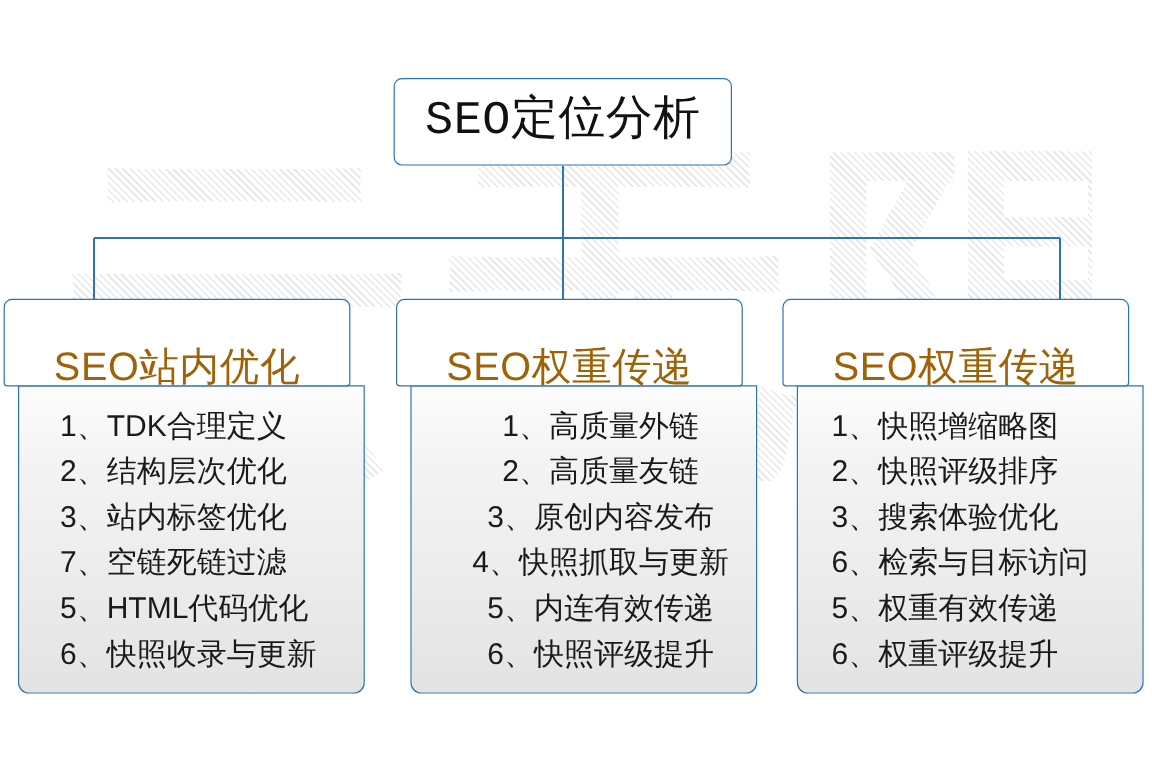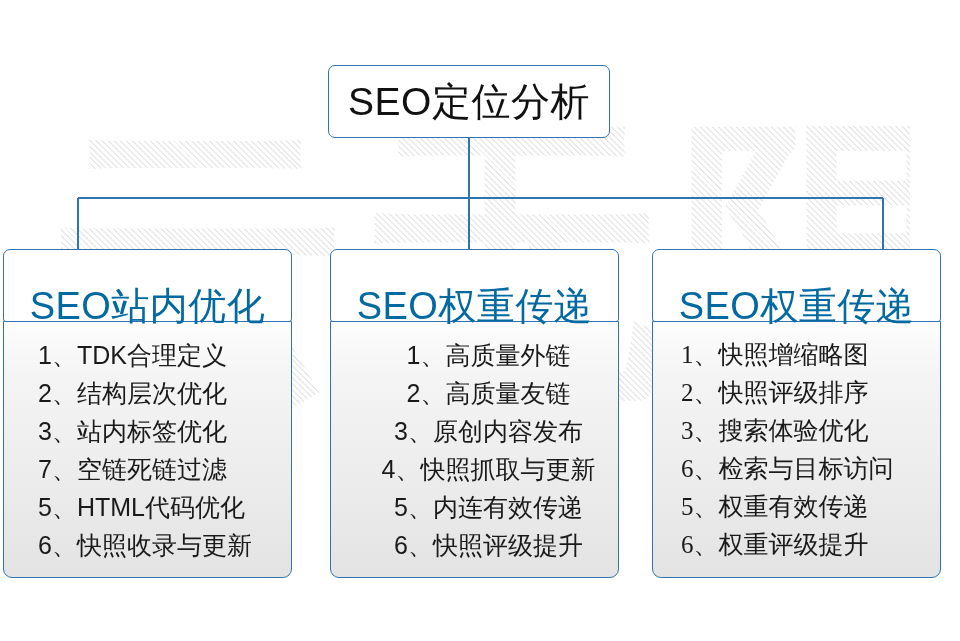--- a/index.html
+++ b/index.html
@@ -61,20 +61,21 @@
     width: 960px; height: 641px;
     z-index: 1;
     pointer-events: none;
   }
 
   
   .node {
     position: absolute;
     z-index: 2;
     box-sizing: border-box;
+    font-family: Liberation Mono, monospace;
   }
 
   .root-box {
     left: 328px;
     top: 65px;
     width: 282px;
     height: 73px;
     border: 1.4px solid #2e74b5;
     border-radius: 7px;
     background: #ffffff;
@@ -107,53 +108,54 @@
     border: 1.4px solid #2e74b5;
     border-radius: 7px 7px 3px 3px;
     background: #ffffff;
     display: flex;
     align-items: center;
     justify-content: center;
     position: relative;
     z-index: 3;
   }
   .col-head .ch-title {
-    font-size: 38px;
-    color: #0369a1;
+    font-size: 33px;
+    color: #a16207;
     font-weight: 400;
     letter-spacing: 0.5px;
     line-height: 1;
     margin-top: 40px;
   }
 
   .col-body {
     box-sizing: border-box;
     width: 100%;
     height: 257px;
     margin-top: -1px;
     border: 1.4px solid #2e74b5;
     border-top: 1.4px solid #2e74b5;
     border-radius: 0 0 9px 9px;
     background: linear-gradient(180deg, #fdfdfd 0%, #f4f4f4 22%, #ececec 62%, #e3e3e3 100%);
     padding: 14px 0 26px 0;
     display: flex;
     flex-direction: column;
     justify-content: flex-start;
+    margin-left: 12px;
   }
 
   .item {
     display: block;
     font-size: 25px;
     line-height: 38px;
     color: #1a1a1a;
     padding-left: 34px;
     white-space: nowrap;
   }
   .column.c1 .item { padding-left: 28px; text-align: center; }
-  .column.c2 .item { padding-left: 28px; font-family: Liberation Serif, serif; }
+  .column.c2 .item { padding-left: 28px; }
 </style>
 </head>
 <body>
 
 <div id="canvas">
 
   <div id="watermark">
     <div class="wm-text">云无限</div>
   </div>
 

